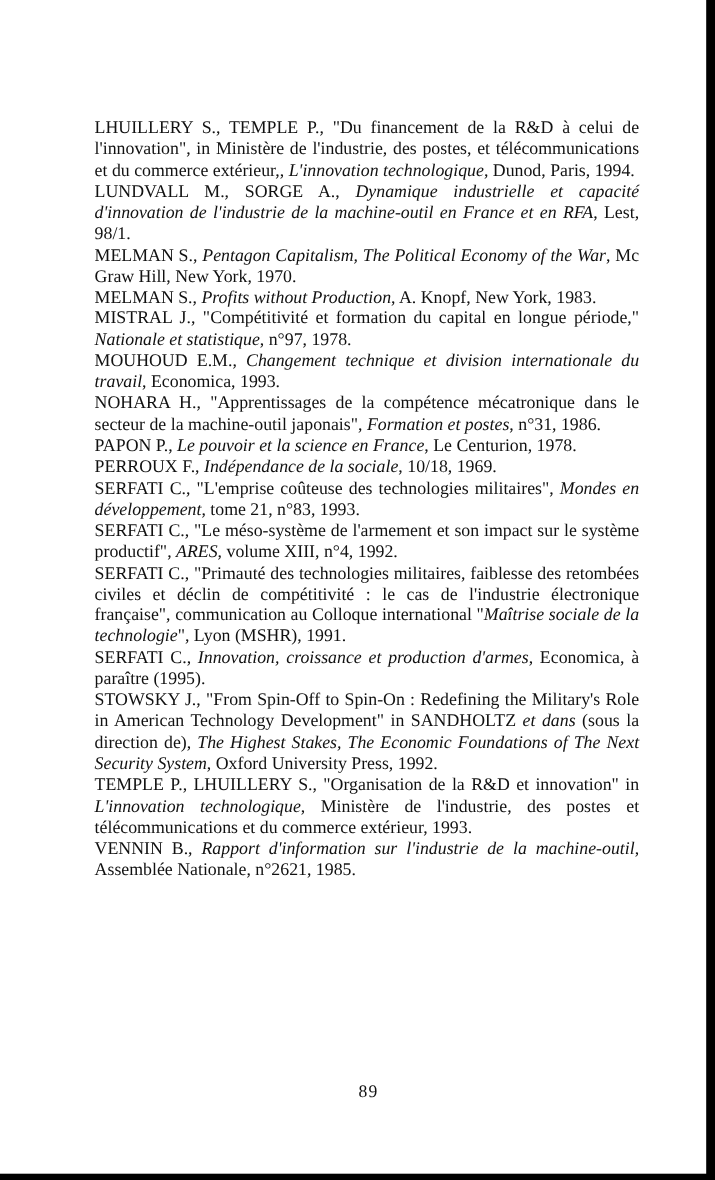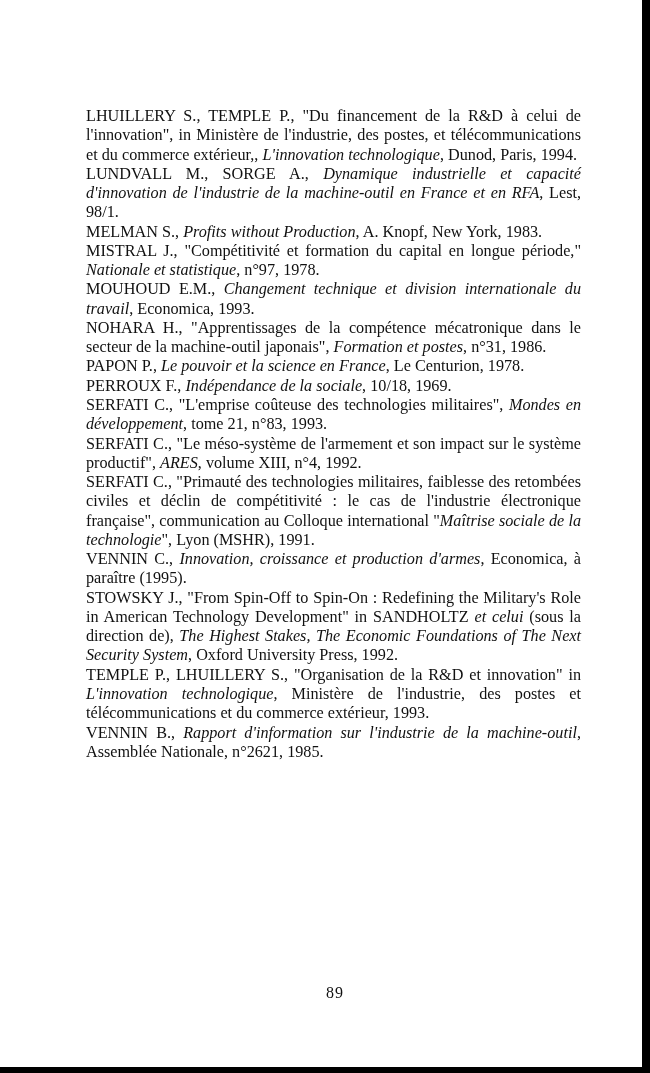--- a/index.html
+++ b/index.html
@@ -30,28 +30,29 @@
 </style>
 </head>
 <body>
 
 <div class="page-border-right"></div>
 <div class="page-border-bottom"></div>
 
 <div class="biblio" id="biblio">
     <p class="entry"><span>LHUILLERY S., TEMPLE P., "Du financement de la R&amp;D à celui de l'innovation", in Ministère de l'industrie, des postes, et télécommunications et du commerce extérieur,, </span><i>L'innovation technologique</i><span>, Dunod, Paris, 1994.</span></p>
     <p class="entry"><span>LUNDVALL M., SORGE A., </span><i>Dynamique industrielle et capacité d'innovation de l'industrie de la machine-outil en France et en RFA</i><span>, Lest, 98/1.</span></p>
+    <p class="entry"><span>MELMAN S., </span><i>Pentagon Capitalism, The Political Economy of the War</i><span>, Mc Graw Hill, New York, 1970.</span></p>
     <p class="entry"><span>MELMAN S., </span><i>Profits without Production</i><span>, A. Knopf, New York, 1983.</span></p>
     <p class="entry"><span>MISTRAL J., "Compétitivité et formation du capital en longue période," </span><i>Nationale et statistique</i><span>, n°97, 1978.</span></p>
     <p class="entry"><span>MOUHOUD E.M., </span><i>Changement technique et division internationale du travail</i><span>, Economica, 1993.</span></p>
     <p class="entry"><span>NOHARA H., "Apprentissages de la compétence mécatronique dans le secteur de la machine-outil japonais", </span><i>Formation et postes</i><span>, n°31, 1986.</span></p>
     <p class="entry"><span>PAPON P., </span><i>Le pouvoir et la science en France</i><span>, Le Centurion, 1978.</span></p>
     <p class="entry"><span>PERROUX F., </span><i>Indépendance de la sociale</i><span>, 10/18, 1969.</span></p>
     <p class="entry"><span>SERFATI C., "L'emprise coûteuse des technologies militaires", </span><i>Mondes en développement</i><span>, tome 21, n°83, 1993.</span></p>
     <p class="entry"><span>SERFATI C., "Le méso-système de l'armement et son impact sur le système productif", </span><i>ARES</i><span>, volume XIII, n°4, 1992.</span></p>
     <p class="entry"><span>SERFATI C., "Primauté des technologies militaires, faiblesse des retombées civiles et déclin de compétitivité : le cas de l'industrie électronique française", communication au Colloque international "</span><i>Maîtrise sociale de la technologie</i><span>", Lyon (MSHR), 1991.</span></p>
-    <p class="entry"><span>VENNIN C., </span><i>Innovation, croissance et production d'armes</i><span>, Economica, à paraître (1995).</span></p>
-    <p class="entry"><span>STOWSKY J., "From Spin-Off to Spin-On : Redefining the Military's Role in American Technology Development" in SANDHOLTZ </span><i>et celui</i><span> (sous la direction de), </span><i>The Highest Stakes, The Economic Foundations of The Next Security System</i><span>, Oxford University Press, 1992.</span></p>
+    <p class="entry"><span>SERFATI C., </span><i>Innovation, croissance et production d'armes</i><span>, Economica, à paraître (1995).</span></p>
+    <p class="entry"><span>STOWSKY J., "From Spin-Off to Spin-On : Redefining the Military's Role in American Technology Development" in SANDHOLTZ </span><i>et dans</i><span> (sous la direction de), </span><i>The Highest Stakes, The Economic Foundations of The Next Security System</i><span>, Oxford University Press, 1992.</span></p>
     <p class="entry"><span>TEMPLE P., LHUILLERY S., "Organisation de la R&amp;D et innovation" in </span><i>L'innovation technologique</i><span>, Ministère de l'industrie, des postes et télécommunications et du commerce extérieur, 1993.</span></p>
     <p class="entry"><span>VENNIN B., </span><i>Rapport d'information sur l'industrie de la machine-outil</i><span>, Assemblée Nationale, n°2621, 1985.</span></p>
   </div>
 
 <div class="page-number">89</div>
 
 </body></html>

